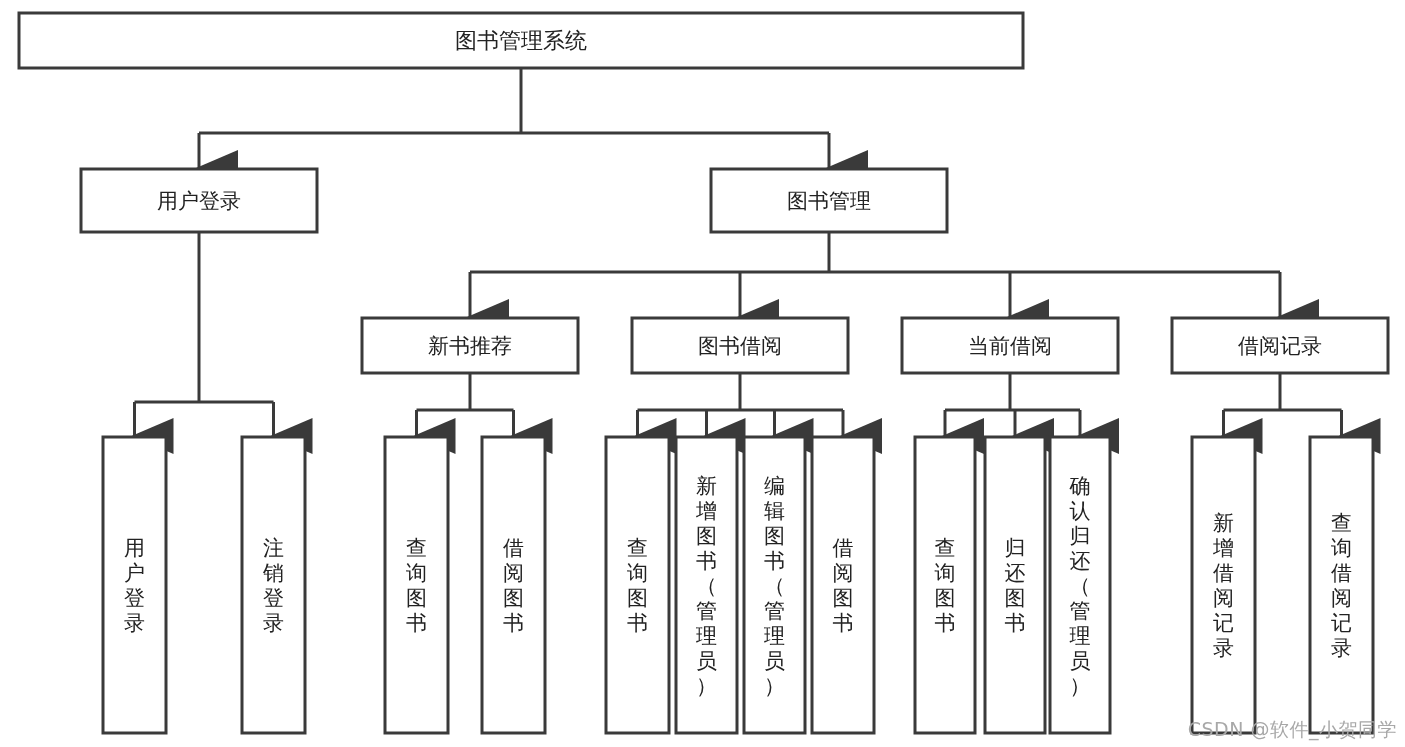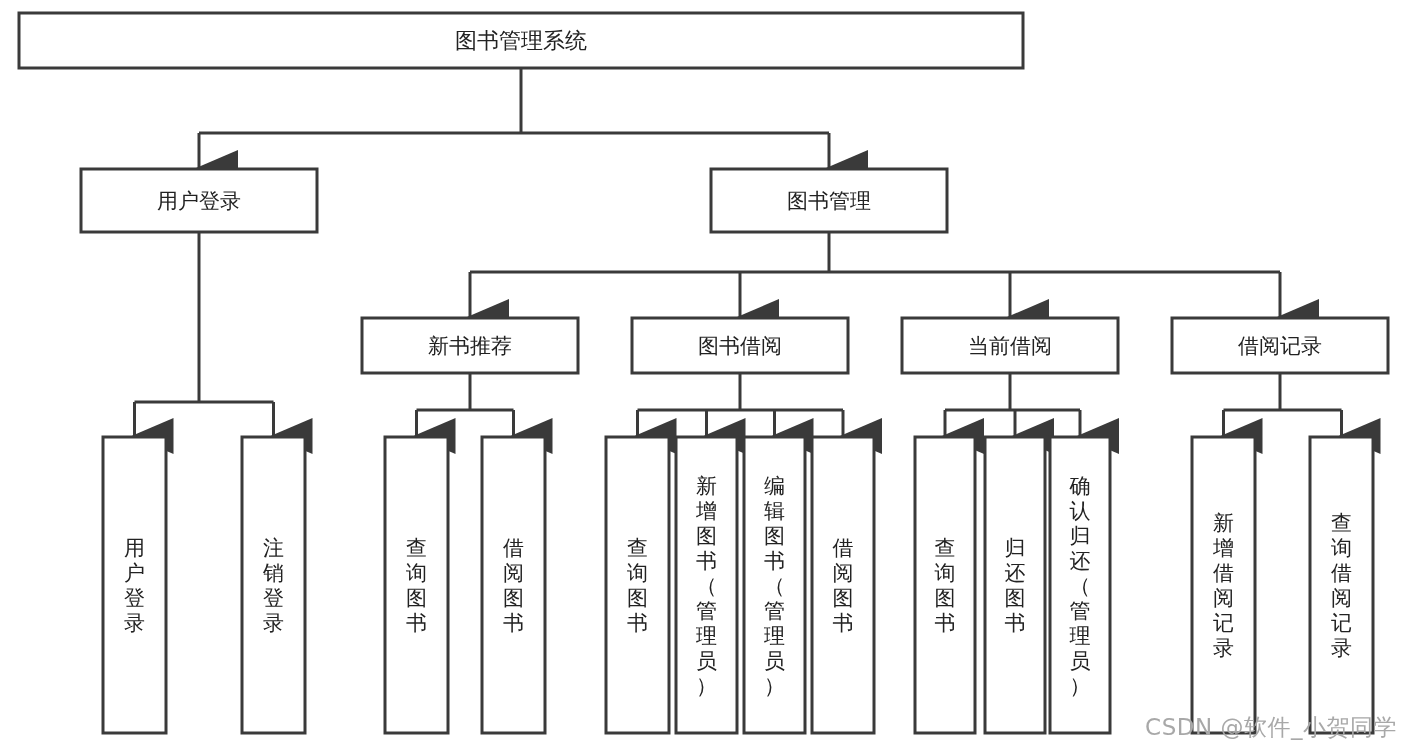--- a/index.html
+++ b/index.html
@@ -56,21 +56,21 @@
     fill: #222222;
     font-family: "DejaVu Sans", "Liberation Sans", sans-serif;
     font-size: 21px;
     text-anchor: middle;
   }
   .watermark {
     position: absolute;
     right: 8px;
     bottom: 4px;
     font-family: "DejaVu Sans", "Liberation Sans", sans-serif;
-    font-size: 23px;
+    font-size: 19px;
     color: #a8a8a8;
     white-space: nowrap;
     letter-spacing: 0.5px;
   }
 </style>
 </head>
 <body>
 
 <div id="diagram-root">
   <svg id="tree-svg" viewBox="0 0 1405 747">

